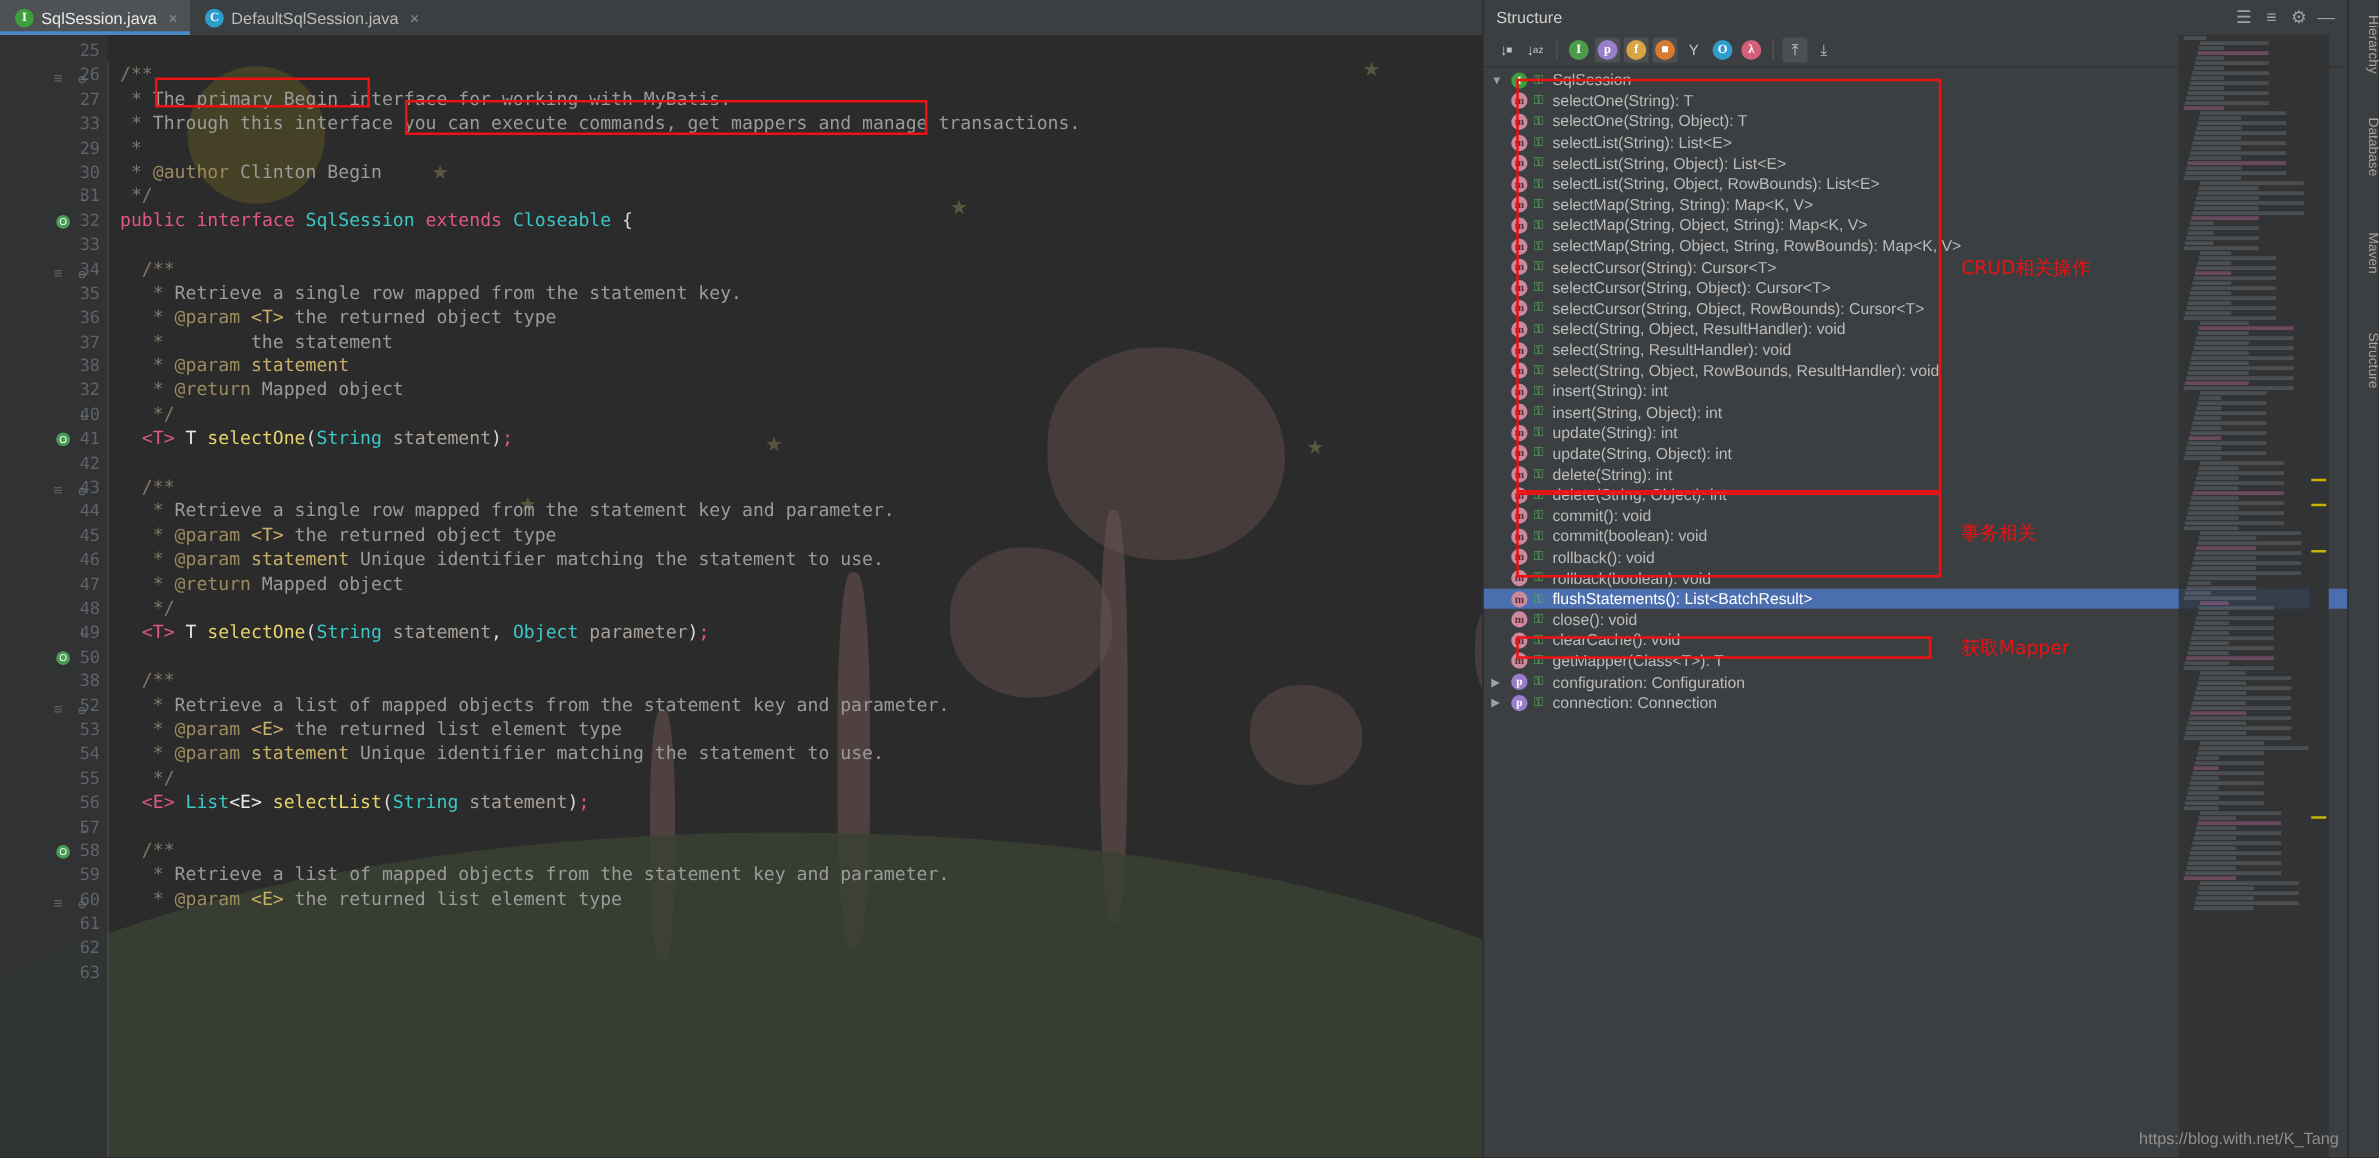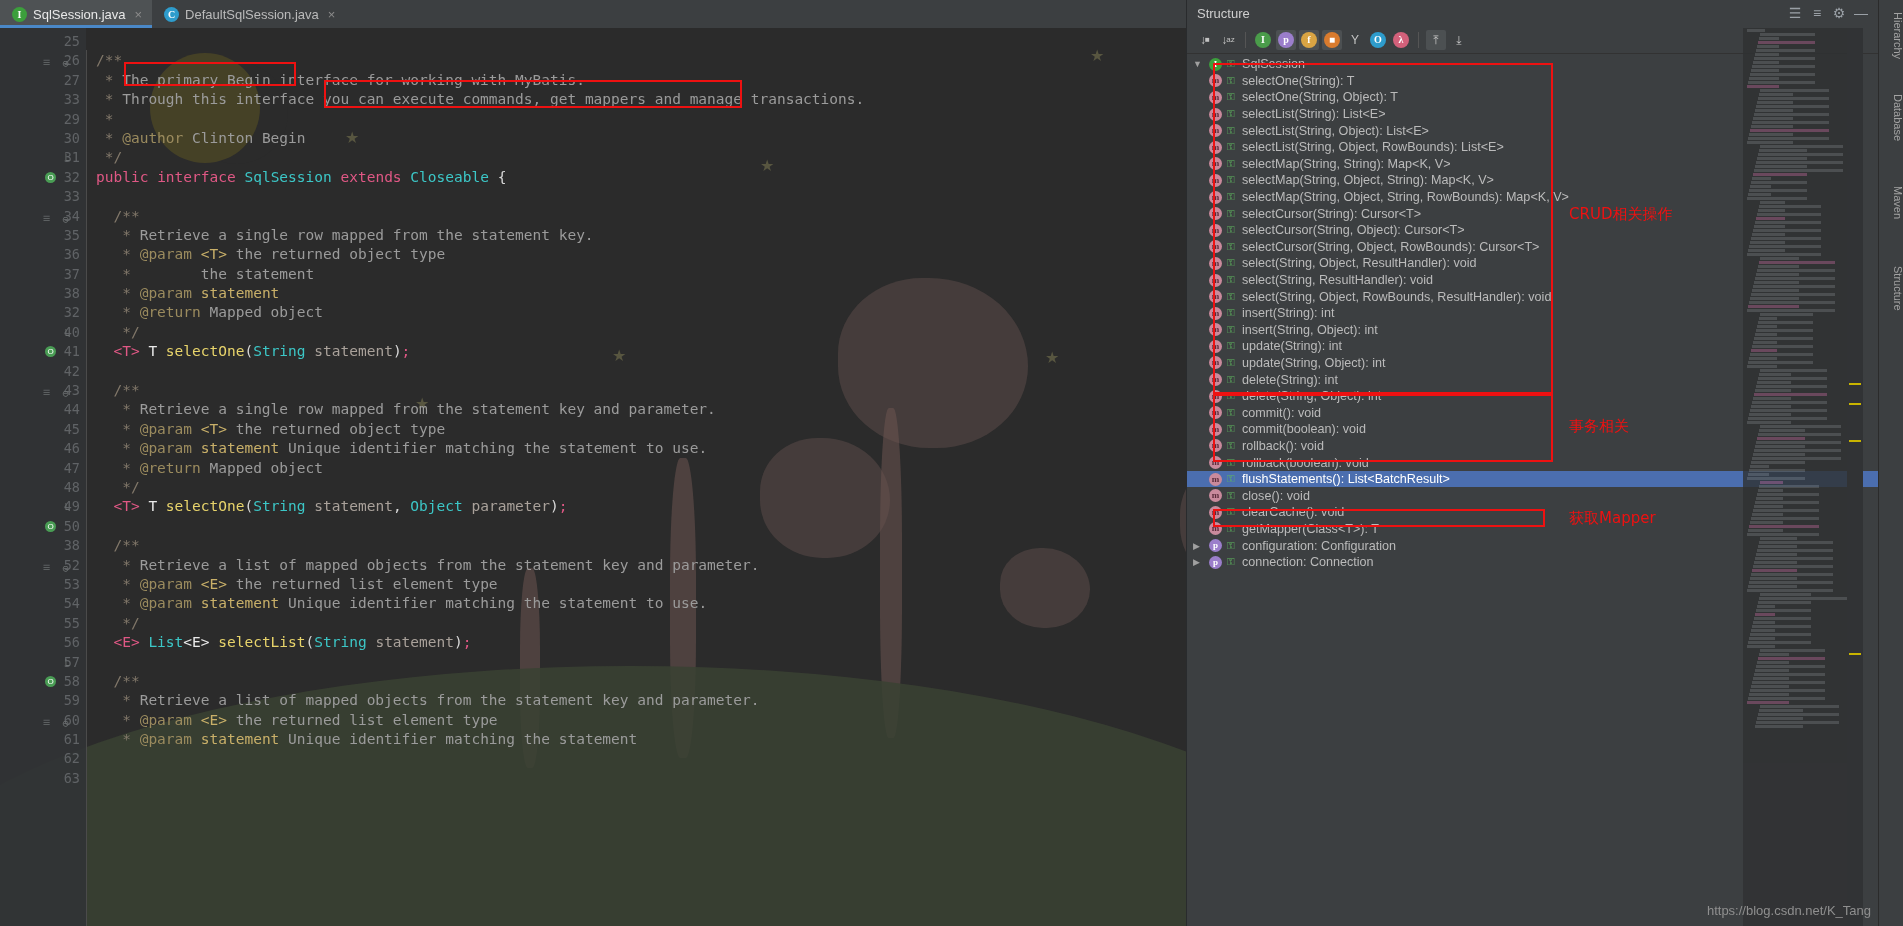--- a/index.html
+++ b/index.html
@@ -290,21 +290,20 @@
           <div class="cline"><span class="t-doc">  /**</span></div>
           <div class="cline"><span class="t-doc">   * </span><span class="t-doctxt">Retrieve a list of mapped objects from the statement key and parameter.</span></div>
           <div class="cline"><span class="t-doc">   * </span><span class="t-tag">@param</span><span class="t-tagval"> &lt;E&gt;</span><span class="t-doctxt"> the returned list element type</span></div>
           <div class="cline"><span class="t-doc">   * </span><span class="t-tag">@param</span><span class="t-tagval"> statement</span><span class="t-doctxt"> Unique identifier matching the statement to use.</span></div>
           <div class="cline"><span class="t-doc">   */</span></div>
           <div class="cline"><span class="t-punc">  &lt;E&gt;</span><span class="t-plain"> </span><span class="t-type">List</span><span class="t-white">&lt;E&gt; </span><span class="t-meth">selectList</span><span class="t-plain">(</span><span class="t-type">String</span><span class="t-plain"> </span><span class="t-param">statement</span><span class="t-plain">)</span><span class="t-punc">;</span></div>
           <div class="cline"></div>
           <div class="cline"><span class="t-doc">  /**</span></div>
           <div class="cline"><span class="t-doc">   * </span><span class="t-doctxt">Retrieve a list of mapped objects from the statement key and parameter.</span></div>
           <div class="cline"><span class="t-doc">   * </span><span class="t-tag">@param</span><span class="t-tagval"> &lt;E&gt;</span><span class="t-doctxt"> the returned list element type</span></div>
-          <div class="cline"><span class="t-doc">   * </span><span class="t-tag">@param</span><span class="t-tagval"> statement</span><span class="t-doctxt"> Unique identifier matching the statement</span></div>
         </div>
     </div>
     <div class="vguide"></div>
   </div>
 
   <div class="minimap" id="minimap">
       <div class="mm-row" style="width: 18px; margin-left: 4px;"></div>
       <div class="mm-row" style="width: 55px; margin-left: 17px;"></div>
       <div class="mm-row" style="width: 20px; margin-left: 16px;"></div>
       <div class="mm-row" style="width: 57px; margin-left: 15px; background: rgb(176, 96, 144);"></div>
@@ -708,14 +707,14 @@
   <div class="annbox" style="left:124px; top:62px; width:172px; height:24px;"></div>
   <div class="annbox" style="left:324px; top:80px; width:418px; height:28px;"></div>
 
   <div class="edgebar" id="edgebar">
       <div class="edge-item" style="top: 6px;">Hierarchy</div>
       <div class="edge-item" style="top: 88px;">Database</div>
       <div class="edge-item" style="top: 180px;">Maven</div>
       <div class="edge-item" style="top: 260px;">Structure</div>
     </div>
 
-  <div class="watermark">https://blog.csdn.net/K_Tang</div>
+  <div class="watermark">https://blog.with.net/K_Tang</div>
 </div>
 
 </body></html>

